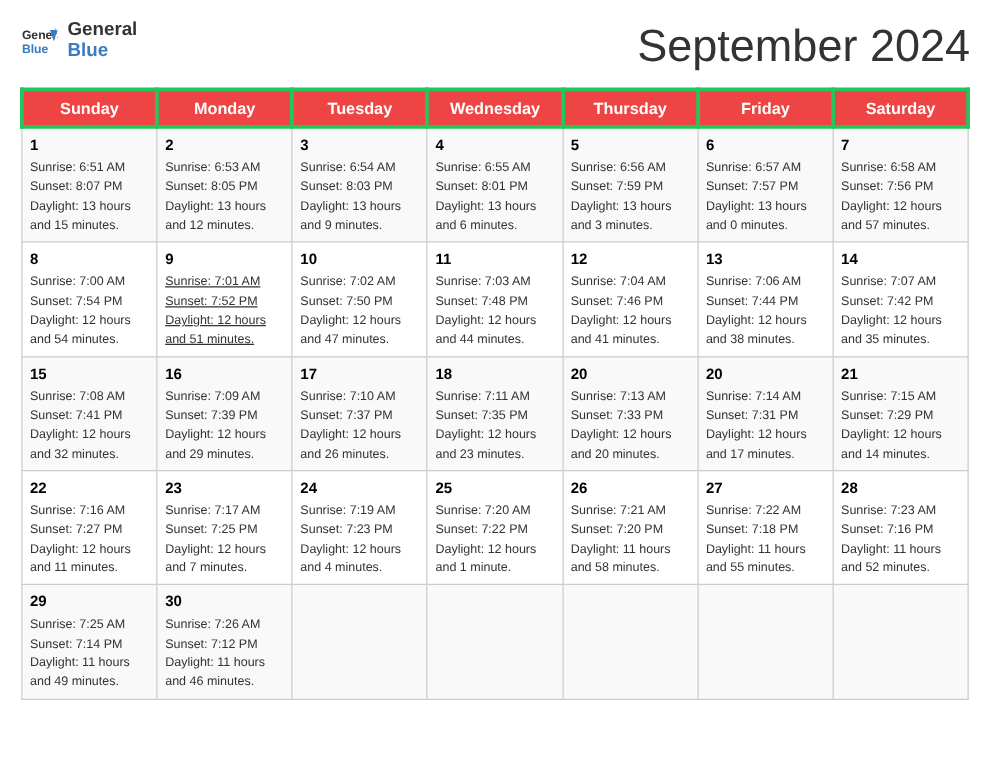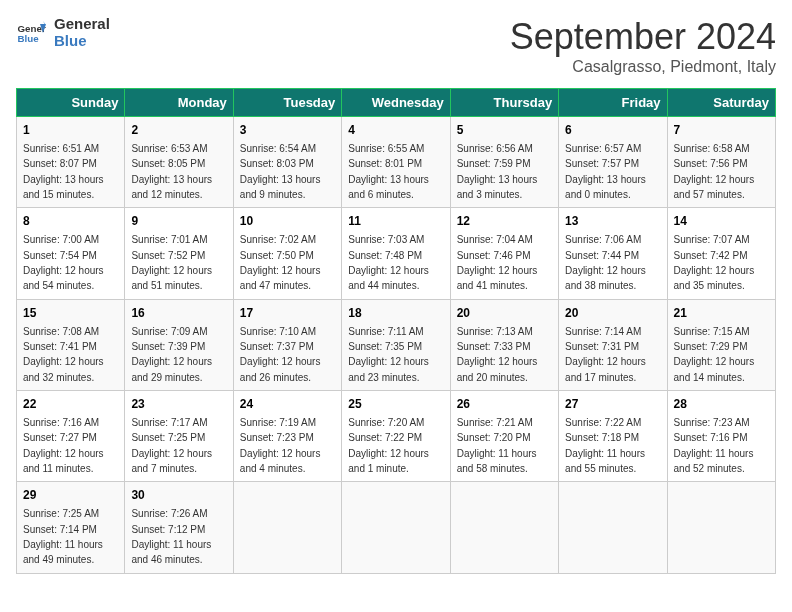--- a/index.html
+++ b/index.html
@@ -36,27 +36,27 @@
     .location {
       font-size: 16px;
       color: #555;
     }
     table {
       width: 100%;
       border-collapse: collapse;
       font-size: 11px;
     }
     thead tr th {
-      background-color: #0f766e;
+      background-color: #ef4444;
       color: #fff;
-      text-align: right;
+      text-align: center;
       padding: 6px 6px;
       font-size: 13px;
       font-weight: bold;
-      border: 1px solid #22c55e;
+      border: 3px solid #22c55e;
     }
     tbody tr td {
       vertical-align: top;
       padding: 5px 6px;
       border: 1px solid #ccc;
       min-height: 70px;
       width: 14.28%;
       background: #fff;
       line-height: 1.4;
     }
@@ -92,21 +92,20 @@
       <polygon points="32,8 40,8 36,20" fill="#3a7abf"></polygon>
       <polygon points="36,4 42,12 38,8" fill="#5599dd"></polygon>
     </svg>
     <div style="line-height:1.1; margin-left:4px;">
       <div style="font-size:15px;font-weight:bold;color:#333;">General</div>
       <div style="font-size:15px;font-weight:bold;color:#3a7abf;">Blue</div>
     </div>
   </div>
   <div class="title-block">
     <div class="month-title">September 2024</div>
-    <div class="location">Casalgrasso, Piedmont, Italy</div>
   </div>
 </div>
 
 <table>
   <thead>
     <tr id="header-row">
     <th>Sunday</th>
         <th>Monday</th>
         <th>Tuesday</th>
         <th>Wednesday</th>
@@ -144,21 +143,21 @@
         <td><span class="day-number">7</span><span class="day-info" style="white-space: pre-line;">Sunrise: 6:58 AM
 Sunset: 7:56 PM
 Daylight: 12 hours
 and 57 minutes.</span></td>
       </tr>
       <tr>
         <td><span class="day-number">8</span><span class="day-info" style="white-space: pre-line;">Sunrise: 7:00 AM
 Sunset: 7:54 PM
 Daylight: 12 hours
 and 54 minutes.</span></td>
-        <td><span class="day-number">9</span><span class="day-info" style="white-space: pre-line;">Sunrise: 7:01 AM
+        <td><span class="day-number">9</span><span class="day-info" style="white-space: pre-line; text-decoration: underline;">Sunrise: 7:01 AM
 Sunset: 7:52 PM
 Daylight: 12 hours
 and 51 minutes.</span></td>
         <td><span class="day-number">10</span><span class="day-info" style="white-space: pre-line;">Sunrise: 7:02 AM
 Sunset: 7:50 PM
 Daylight: 12 hours
 and 47 minutes.</span></td>
         <td><span class="day-number">11</span><span class="day-info" style="white-space: pre-line;">Sunrise: 7:03 AM
 Sunset: 7:48 PM
 Daylight: 12 hours

